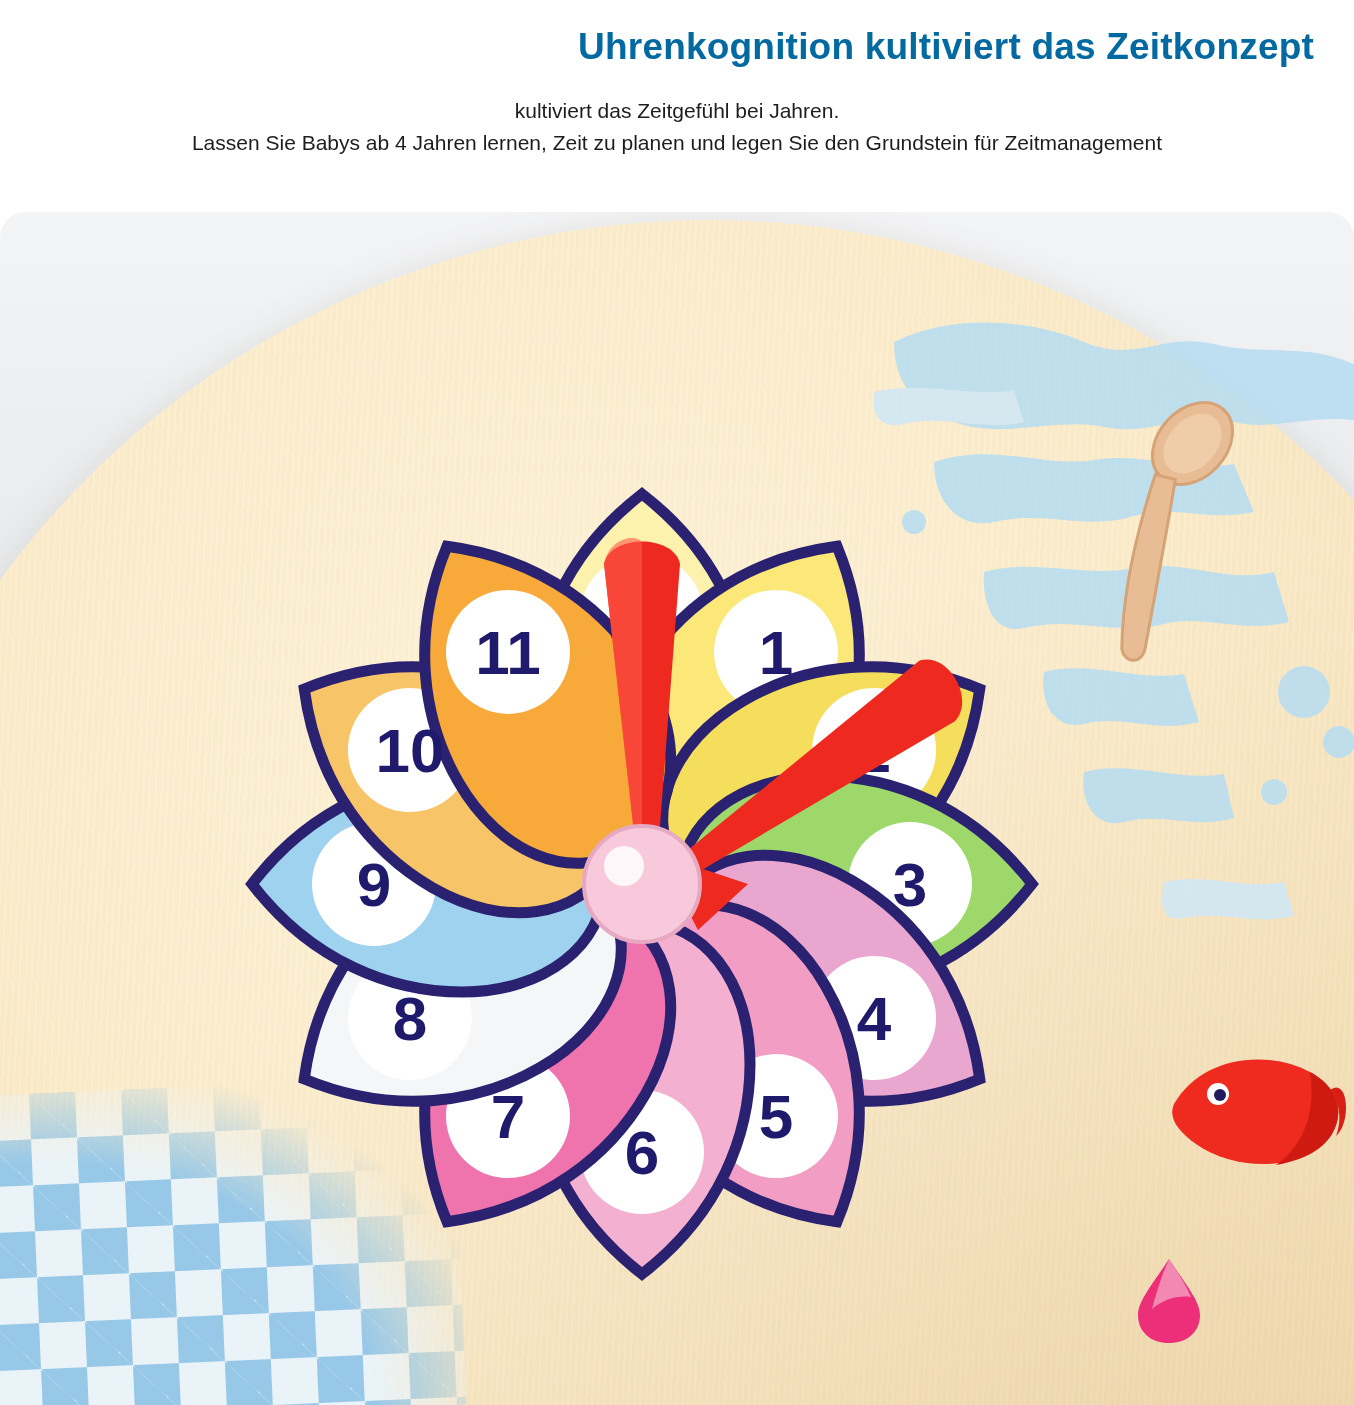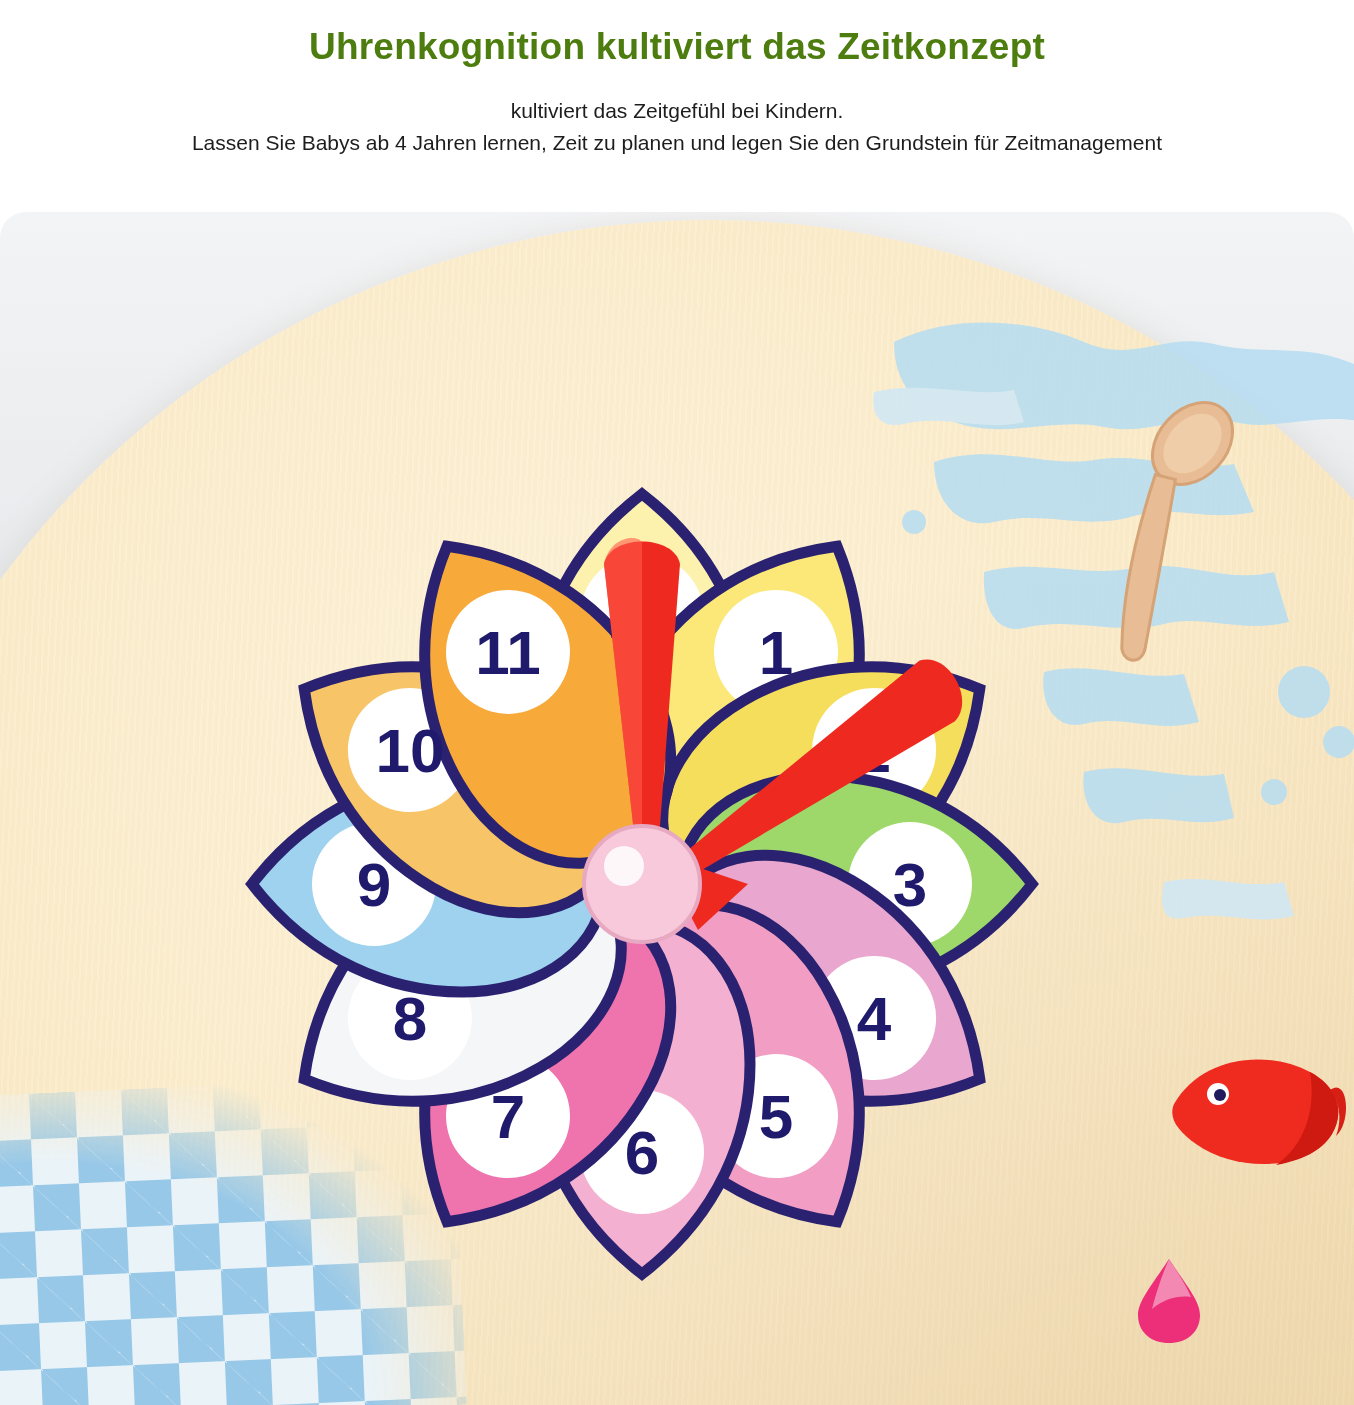--- a/index.html
+++ b/index.html
@@ -19,23 +19,24 @@
 
   
   .header {
     padding: 26px 40px 0 40px;
     text-align: center;
   }
   .header-title {
     font-size: 37px;
     font-weight: 700;
     letter-spacing: 0.2px;
-    color: #4d7c0f;
+    color: #0369a1;
     margin: 0 0 26px 0;
     line-height: 1.15;
+    text-align: right;
   }
   .header-sub {
     font-size: 21px;
     font-weight: 400;
     color: #1d1d1d;
     line-height: 1.55;
     margin: 0;
   }
   .header-sub span {
     display: block;
@@ -166,21 +167,21 @@
     font-size: 62px;
     fill: #1f1a6b;
   }
 </style>
 </head>
 <body>
 
 <div class="header">
   <h1 class="header-title">Uhrenkognition kultiviert das Zeitkonzept</h1>
   <p class="header-sub">
-    <span>kultiviert das Zeitgefühl bei Kindern.</span>
+    <span>kultiviert das Zeitgefühl bei Jahren.</span>
     <span>Lassen Sie Babys ab 4 Jahren lernen, Zeit zu planen und legen Sie den Grundstein für Zeitmanagement</span>
   </p>
 </div>
 
 <div class="photo">
   <div class="table-bg"></div>
 
   <div class="board">
     <div class="board-grain"></div>
     <div class="board-shade"></div>

